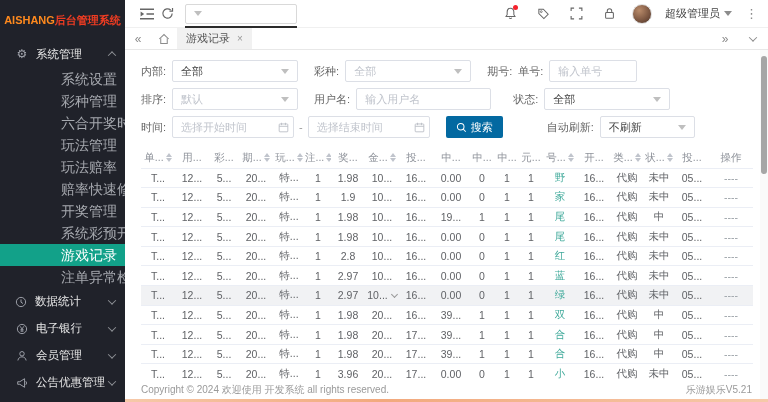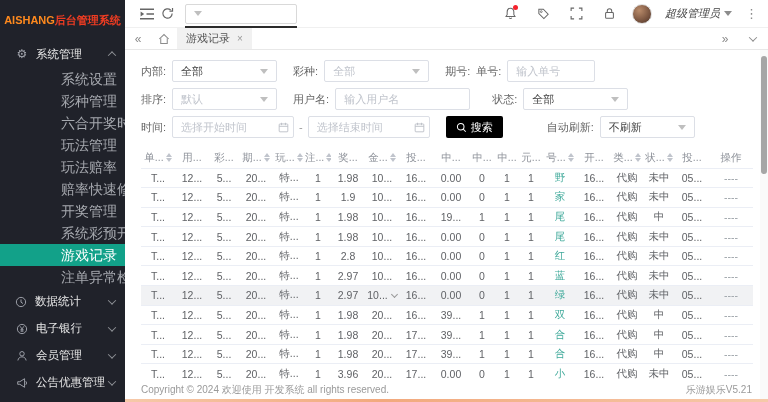--- a/index.html
+++ b/index.html
@@ -25,21 +25,21 @@
   .topbar { position:absolute; left:125px; top:0; right:0; height:28px; background:#fff; border-bottom:1px solid #f0f0f0; display:flex; align-items:center; padding:0 10px 0 12px; z-index:4; }
   .tb-icon { display:inline-flex; align-items:center; justify-content:center; width:20px; height:20px; color:#595959; cursor:pointer; flex:none; }
   .module-select { position:relative; margin-left:8px; width:112px; height:20px; border:1px solid #d9d9d9; border-radius:2px; display:flex; align-items:center; padding:0 8px; font-size:11px; color:#555; cursor:pointer; }
   .module-select .sval { flex:1; }
   .module-select::after { content:""; position:absolute; left:-1px; right:-1px; bottom:-5px; height:2px; background:#2b2b2b; }
   .caret { width:0; height:0; border-left:4px solid transparent; border-right:4px solid transparent; border-top:5px solid #bfbfbf; flex:none; }
   .tb-right { margin-left:auto; display:flex; align-items:center; gap:13px; }
   .bell-wrap { position:relative; }
   .red-dot { position:absolute; top:1px; right:2px; width:5px; height:5px; border-radius:50%; background:#f5222d; }
   .avatar { width:20px; height:20px; border-radius:50%; background:radial-gradient(circle at 35% 30%, #b98b6a, #7a5540 60%, #4a3227); border:1px solid #e0e0e0; cursor:pointer; flex:none; }
-  .admin-name { font-size:11px; color:#444; display:flex; align-items:center; gap:4px; cursor:pointer;font-style:italic; }
+  .admin-name { font-size:11px; color:#444; display:flex; align-items:center; gap:4px; cursor:pointer; }
   .admin-name .caret { border-top-color:#8c8c8c; }
   .vdots { font-size:13px; color:#8c8c8c; cursor:pointer; }
 
   
   .tabbar { position:absolute; left:125px; top:28px; right:0; height:22px; background:#fff; border-bottom:1px solid #e8e8e8; display:flex; align-items:center; z-index:4; }
   .tab-nav { width:26px; height:100%; display:flex; align-items:center; justify-content:center; color:#8c8c8c; font-size:12px; cursor:pointer; }
   .home-icon { width:26px; height:100%; display:flex; align-items:center; justify-content:center; color:#8c8c8c; cursor:pointer; }
   .tab { height:100%; background:#f1f1f1; display:flex; align-items:center; padding:0 9px; font-size:11px; color:#555; gap:7px; cursor:pointer; }
   .tab .close { color:#9a9a9a; font-size:10px; cursor:pointer; }
   .tab-right { margin-left:auto; display:flex; height:100%; }
@@ -52,24 +52,24 @@
   .frow { display:flex; align-items:center; margin-bottom:6px; height:22px; }
   .flabel { color:#666; font-size:11px; margin-right:6px; white-space:nowrap; }
   .select { position:relative; height:22px; border:1px solid #dcdfe6; border-radius:2px; display:flex; align-items:center; padding:0 8px; font-size:11px; color:#444; cursor:pointer; background:#fff; }
   .select .sval { flex:1; white-space:nowrap; overflow:hidden; }
   .select.muted .sval { color:#c0c4cc; }
   .inp { height:22px; border:1px solid #dcdfe6; border-radius:2px; padding:0 8px; font-size:11px; color:#444; outline:none; font-family:inherit; }
   .inp::placeholder { color:#c0c4cc; }
   .inp-wrap { position:relative; display:flex; align-items:center; }
   .inp-wrap .inp { padding-right:11px; width:100%; }
   .cal-ic { position:absolute; right:5px; color:#b8bcc4; display:flex; pointer-events:none; }
-  .w105 { width:105px; } .w88 { width:88px; } .w135 { width:135px; } .w110 { width:95px; } .w122 { width:122px; }
+  .w105 { width:126px; } .w88 { width:88px; } .w135 { width:135px; } .w110 { width:95px; } .w122 { width:122px; }
   .gap16 { margin-right:16px; } .gap22 { margin-right:22px; }
   .dash { color:#999; margin:0 5px; font-size:11px; }
-  .search-btn { margin-left:16px; height:22px; background:#000000; color:#fff; border:none; border-radius:2px; padding:0 10px; font-size:11px; display:inline-flex; align-items:center; gap:4px; cursor:pointer; font-family:inherit; }
+  .search-btn { margin-left:16px; height:22px; background:#0369a1; color:#fff; border:none; border-radius:2px; padding:0 10px; font-size:11px; display:inline-flex; align-items:center; gap:4px; cursor:pointer; font-family:inherit; }
 
   
   .table-wrap { padding:4px 16px 0 16px; }
   table { width:100%; border-collapse:collapse; table-layout:fixed; }
   th { height:20px; font-size:10.5px; color:#8f939b; font-weight:normal; text-align:center; white-space:nowrap; overflow:hidden; border-bottom:1px solid #ebeef5; }
   td { height:19.6px; font-size:10.5px; color:#606266; text-align:center; white-space:nowrap; overflow:hidden; border-bottom:1px solid #ebeef5; }
   tr.hl td { background:#f1f2f4; }
   td.tag-cell { color:#3fa99a; }
   td.op-cell { color:#9aa0a6; }
   .sort { display:inline-flex; flex-direction:column; margin-left:2px; vertical-align:middle; cursor:pointer; }

